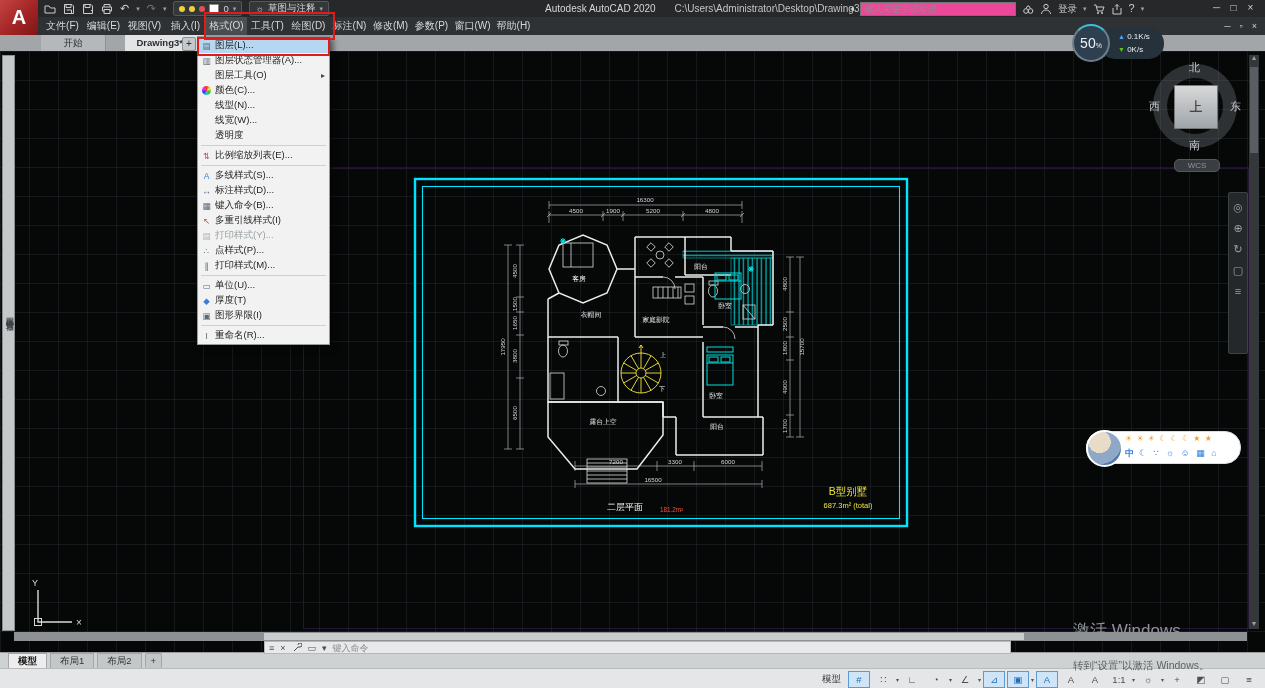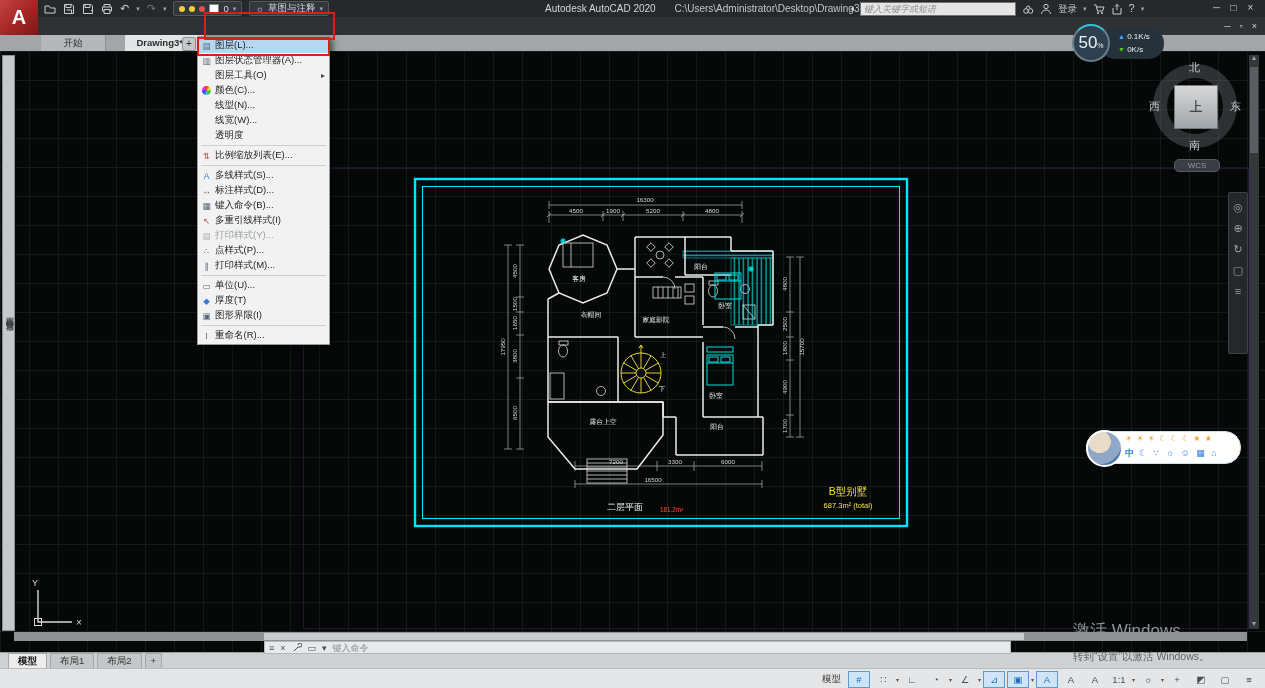--- a/index.html
+++ b/index.html
@@ -18,21 +18,21 @@
   .glyph.dim{color:#6f7477;}
   .caret{color:#9aa0a4;font-size:7px;}
   .pill{display:flex;align-items:center;gap:4px;background:#34373a;border:1px solid #54585b;
     border-radius:2px;height:13px;padding:0 5px;color:#d4d7d9;font-size:9.5px;}
   .dot{width:6px;height:6px;border-radius:50%;display:inline-block;}
   .dot.y{background:#f2cf3a;} .dot.r{background:#e05252;}
   .swatch{width:8px;height:8px;background:#fff;border:1px solid #888;display:inline-block;}
   #title-text{left:545px;top:3px;font-size:10px;color:#d3d6d8;white-space:nowrap;}
   #title-text .path{margin-left:16px;color:#c3c6c8;}
   #search-group{left:850px;top:2px;height:13px;display:flex;align-items:center;gap:6px;}
-  .ts-search{width:148px;height:12px;background:#e5e5e5;border:1px solid #6f7477;font-size:9px;
+  .ts-search{width:148px;height:12px;background:#ec4899;border:1px solid #6f7477;font-size:9px;
     padding:0 3px;color:#333;}
   .ts-search::placeholder{color:#8a8d8f;font-style:italic;}
   #win-controls{right:6px;top:0;display:flex;}
   #win-controls span{width:17px;text-align:center;color:#cfd3d6;font-size:10px;line-height:16px;}
   
   #menubar{left:0;top:17px;width:1265px;height:18px;background:#2f3234;}
   #menu-items{left:42px;top:0;display:flex;height:18px;}
   .mb-item{width:41px;text-align:center;color:#d6d8da;font-size:10px;line-height:18px;}
   .mb-item.open{background:#4a4e51;}
   #doc-controls{right:8px;top:0;display:flex;gap:9px;}
@@ -76,31 +76,31 @@
   .scroll-arrow{position:absolute;color:#9aa0a4;font-size:8px;width:10px;text-align:center;}
   
   #speed-widget{left:1072px;top:24px;width:92px;height:40px;z-index:45;}
   .sw-bubble{position:absolute;left:28px;top:4px;width:64px;height:31px;background:#25323c;
     border-radius:15px;padding:2px 0 0 18px;box-sizing:border-box;}
   .sw-row{font-size:8px;color:#e8ecef;line-height:13px;white-space:nowrap;}
   .sw-row .sw-up{color:#4aa3ff;font-size:7px;} .sw-row .sw-down{color:#52c41a;font-size:7px;}
   .sw-ball{position:absolute;left:0;top:0;width:38px;height:38px;border-radius:50%;background:#2e4050;
     border:2px solid #6b7e8a;border-top-color:#39c2d7;box-sizing:border-box;text-align:center;
     line-height:34px;color:#eef2f4;}
-  .sw-pct{font-size:17px;} .sw-unit{font-size:7px;}
+  .sw-pct{font-size:14px;} .sw-unit{font-size:7px;}
   #ime-bar{left:1086px;top:380px;width:153px;height:31px;background:#fff;border:1px solid #cfe0f2;
     border-radius:16px;z-index:45;}
   #ime-avatar{position:absolute;left:-1px;top:-2px;width:33px;height:33px;border-radius:50%;
     border:2px solid #fff;background:radial-gradient(circle at 35% 30%,#e8dcc8 0 35%,#8fa8c8 36% 70%,#5878a8 71%);}
   .ime-decor{position:absolute;left:38px;top:2px;font-size:8px;color:#f0a32f;letter-spacing:1px;}
   .ime-tools{position:absolute;left:38px;top:15px;font-size:9px;color:#2f7fe0;letter-spacing:2px;}
   .ime-mode{font-weight:bold;margin-right:3px;}
   #watermark{left:1073px;top:568px;z-index:20;}
   #watermark .l1{font-size:17px;color:#8f9396;}
-  #watermark .l2{font-size:10.5px;color:#5f6366;margin-top:8px;}
+  #watermark .l2{font-size:10.5px;color:#5f6366;margin-top:17px;}
   
   #format-menu{left:197px;top:36px;width:131px;background:#f2f2f2;border:1px solid #979b9d;
     box-shadow:3px 3px 6px rgba(0,0,0,.55);z-index:40;padding:1px 0;}
   .fm-item{display:flex;align-items:center;height:15px;font-size:9.5px;color:#1e1e1e;white-space:nowrap;}
   .fm-item.hl{background:#b5d7f0;}
   .fm-item.disabled{color:#9aa0a3;}
   .fm-ico{width:17px;text-align:center;font-size:8.5px;color:#5b6a7a;flex:none;}
   .fm-ico.red{color:#c0504d;} .fm-ico.blue{color:#3a7bd5;}
   .ico-colorwheel{width:9px;height:9px;border-radius:50%;margin-left:4px;
     background:conic-gradient(#e33,#ee3,#3b3,#3cc,#33e,#e3e,#e33);}
@@ -216,20 +216,34 @@
     </div>
     <div class="abs" id="win-controls">
       <span>─</span>
       <span>□</span>
       <span>×</span>
     </div>
   </div>
   <div class="abs" id="app-logo">A</div>
 
   <div class="abs" id="menubar">
+    <div class="abs" id="menu-items">
+      <span class="mb-item">文件(F)</span>
+      <span class="mb-item">编辑(E)</span>
+      <span class="mb-item">视图(V)</span>
+      <span class="mb-item">插入(I)</span>
+      <span class="mb-item open">格式(O)</span>
+      <span class="mb-item">工具(T)</span>
+      <span class="mb-item">绘图(D)</span>
+      <span class="mb-item">标注(N)</span>
+      <span class="mb-item">修改(M)</span>
+      <span class="mb-item">参数(P)</span>
+      <span class="mb-item">窗口(W)</span>
+      <span class="mb-item">帮助(H)</span>
+    </div>
     <div class="abs" id="doc-controls">
       <span>─</span>
       <span>▫</span>
       <span>×</span>
     </div>
   </div>
   <div class="abs red-box" style="left:204px;top:12px;width:127px;height:24px;"></div>
 
   <div class="abs" id="filetabs">
     <div class="ftab" id="ftab-start">开始</div>

